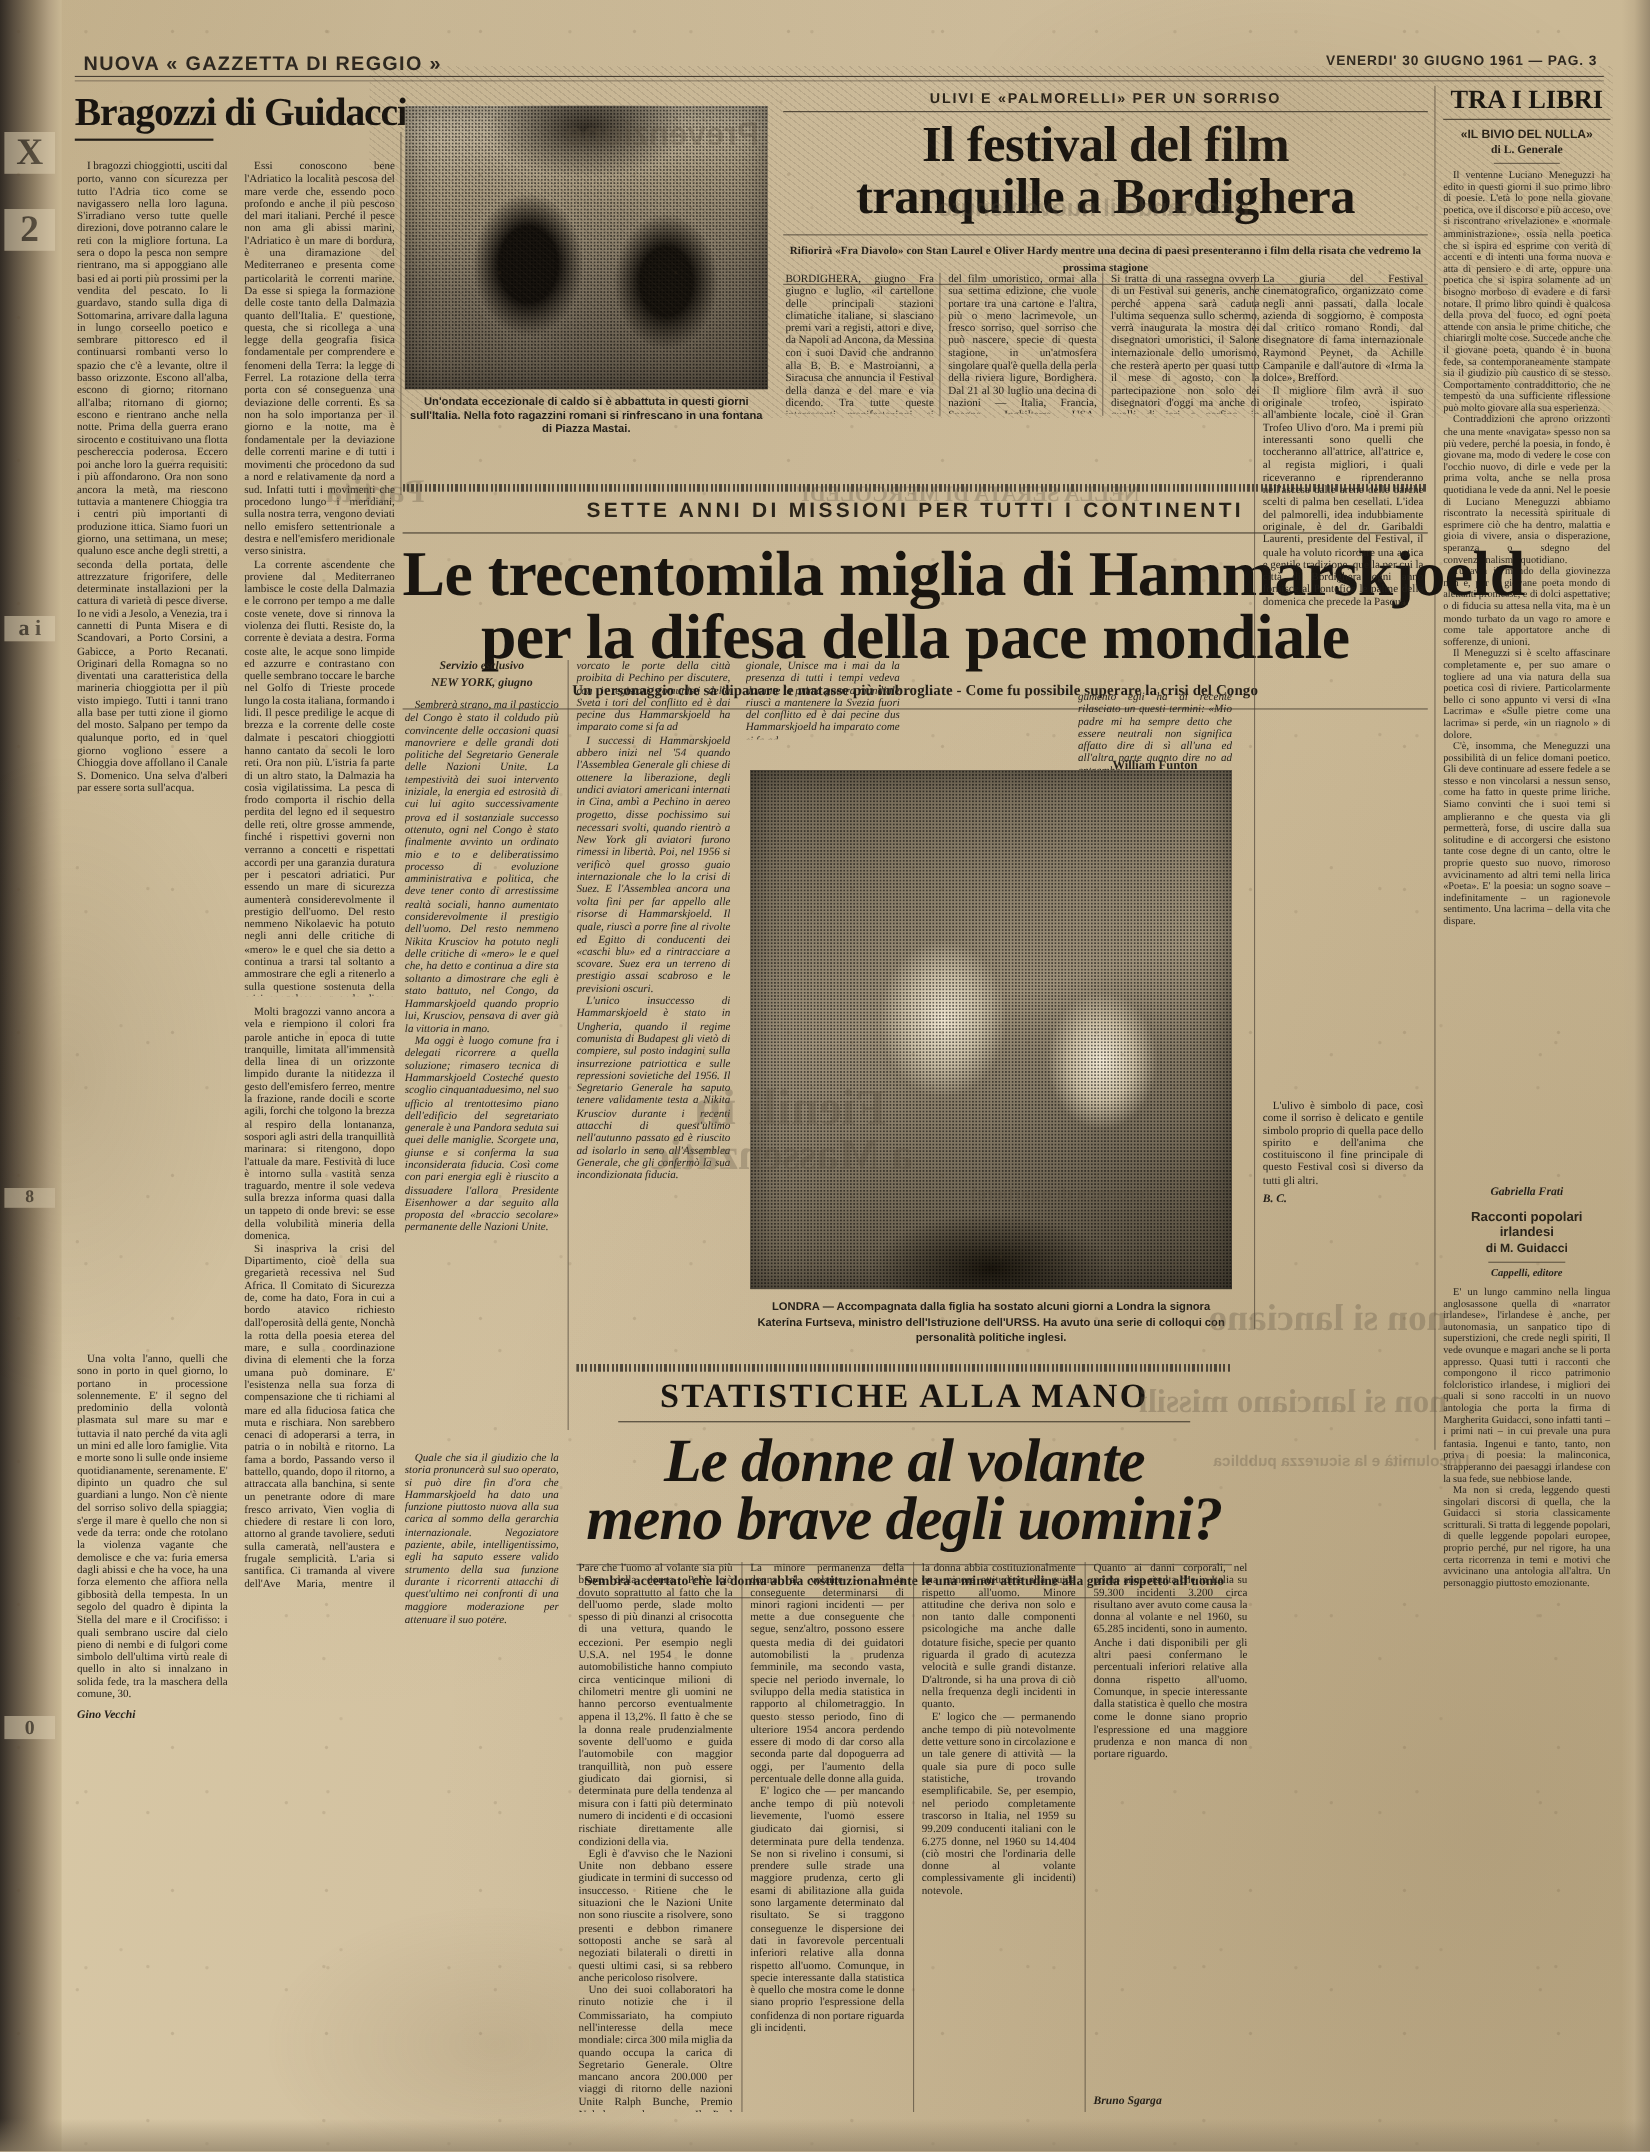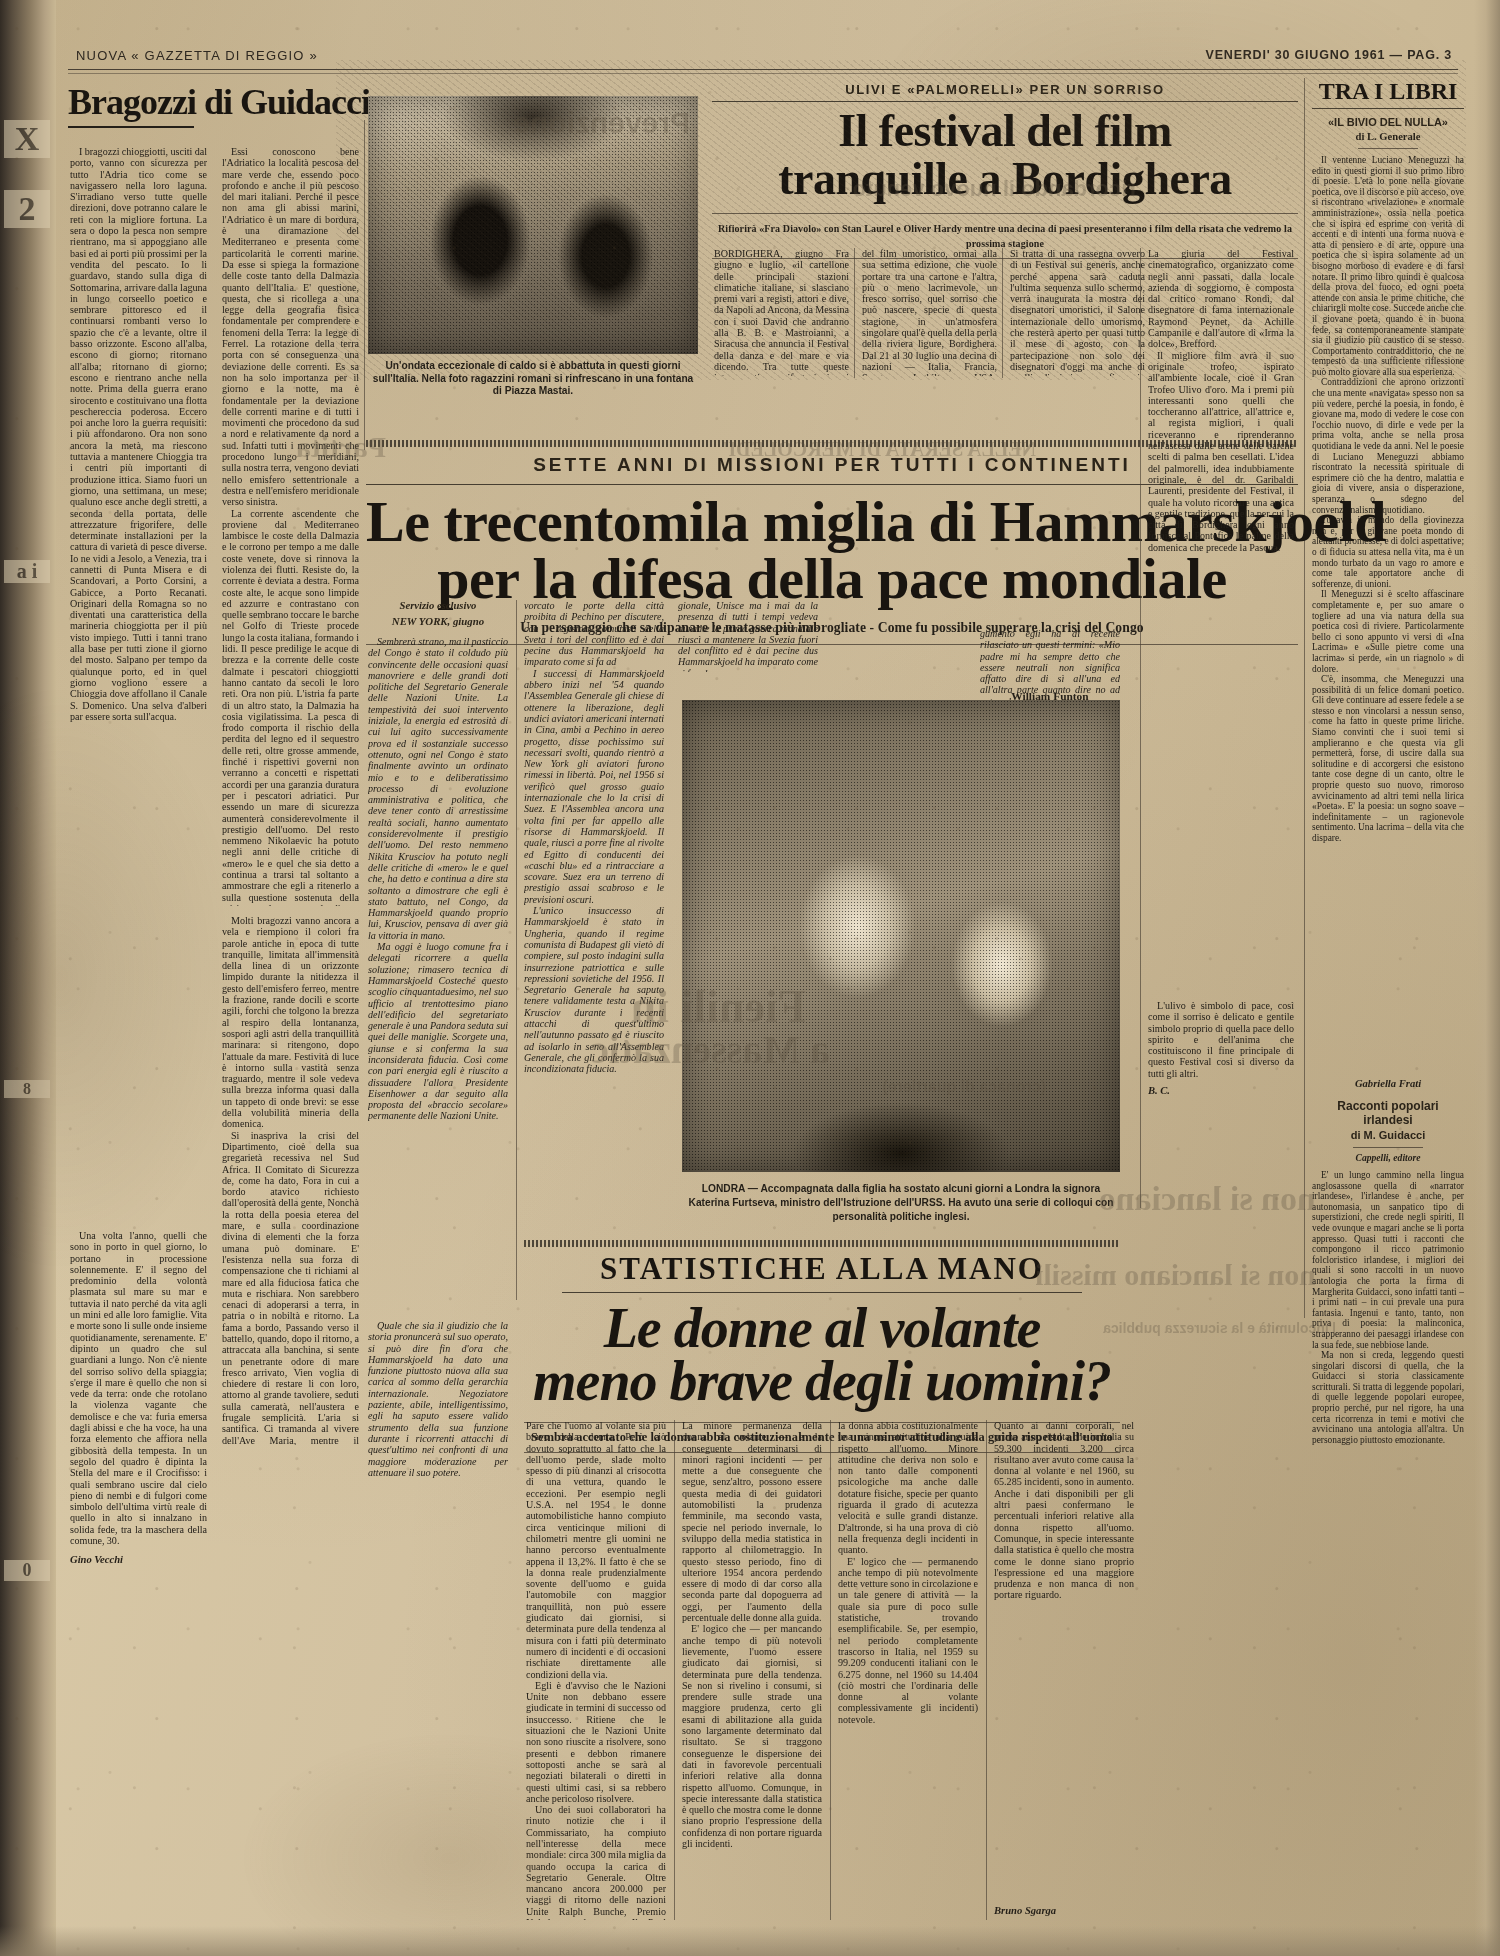--- a/index.html
+++ b/index.html
@@ -41,21 +41,21 @@
       radial-gradient(ellipse 300px 180px at 30% 95%, rgba(108,86,52,.30), transparent 70%),
       radial-gradient(ellipse 420px 200px at 78% 5%, rgba(108,86,52,.22), transparent 70%),
       radial-gradient(ellipse 260px 420px at 4% 50%, rgba(80,62,38,.30), transparent 70%);}
 
   
   .page{position:absolute;left:56px;top:0;width:1418px;height:1956px;}
 
   
   .masthead{position:absolute;left:12px;top:48px;width:1390px;height:22px;}
   .mh-left{position:absolute;left:8px;top:0;font-family:"Liberation Sans",sans-serif;
-    font-weight:normal;font-size:13px;letter-spacing:1.2px;color:#2e2820;}
+    font-weight:bold;font-size:18px;letter-spacing:1.2px;color:#2e2820;}
   .mh-right{position:absolute;right:6px;top:0;font-family:"Liberation Sans",sans-serif;
     font-weight:bold;font-size:12.5px;letter-spacing:.8px;color:#2e2820;}
   .mh-rule{position:absolute;left:0;top:21px;width:1390px;height:0;
     border-top:1.6px solid #332c23;opacity:.85;}
   .mh-rule2{position:absolute;left:0;top:25px;width:1390px;height:0;
     border-top:.8px solid #4a4033;opacity:.5;}
 
   
   .hr{border:0;border-top:1.4px solid #2f2920;margin:0;opacity:.85;}
   .hr-thin{border:0;border-top:.8px solid #3a3228;margin:0;opacity:.7;}

